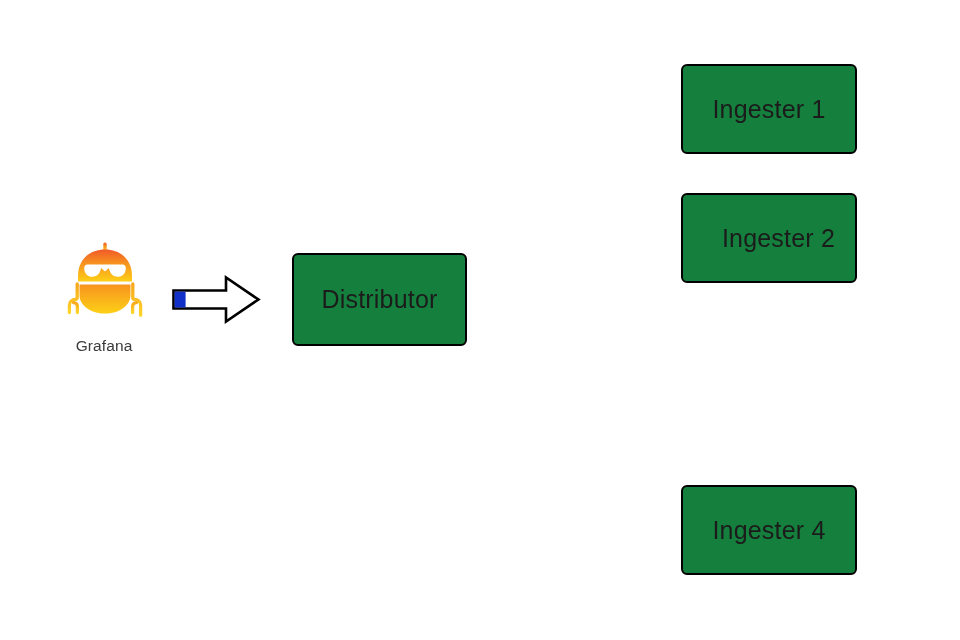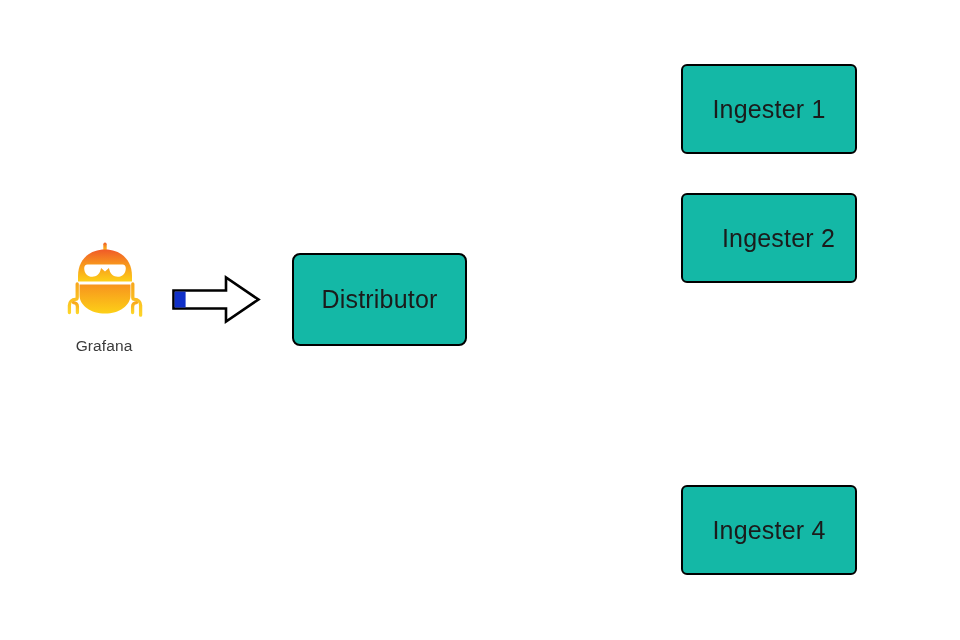--- a/index.html
+++ b/index.html
@@ -58,41 +58,40 @@
     left: 168px;
     top: 270px;
     width: 98px;
     height: 60px;
   }
 
   
   .node-box {
     position: absolute;
     box-sizing: border-box;
-    background: #14b8a6;
+    background: #15803d;
     border: 2.2px solid #000000;
     border-radius: 6px;
     display: flex;
     align-items: center;
     justify-content: center;
     text-align: center;
   }
   .node-label {
     font-size: 25px;
     color: #1b1b1b;
     letter-spacing: 0.2px;
     white-space: nowrap;
   }
 
   #distributor-box {
     left: 292px;
     top: 253px;
     width: 175px;
     height: 93px;
-    border-radius: 8px;
   }
 
   .ingester-box {
     left: 681px;
     width: 176px;
     height: 90px;
   }
   #ingester-box-0 { top: 64px; }
   #ingester-box-1 { top: 193px; padding-left: 19px; }
   #ingester-box-2 { top: 324px; }

